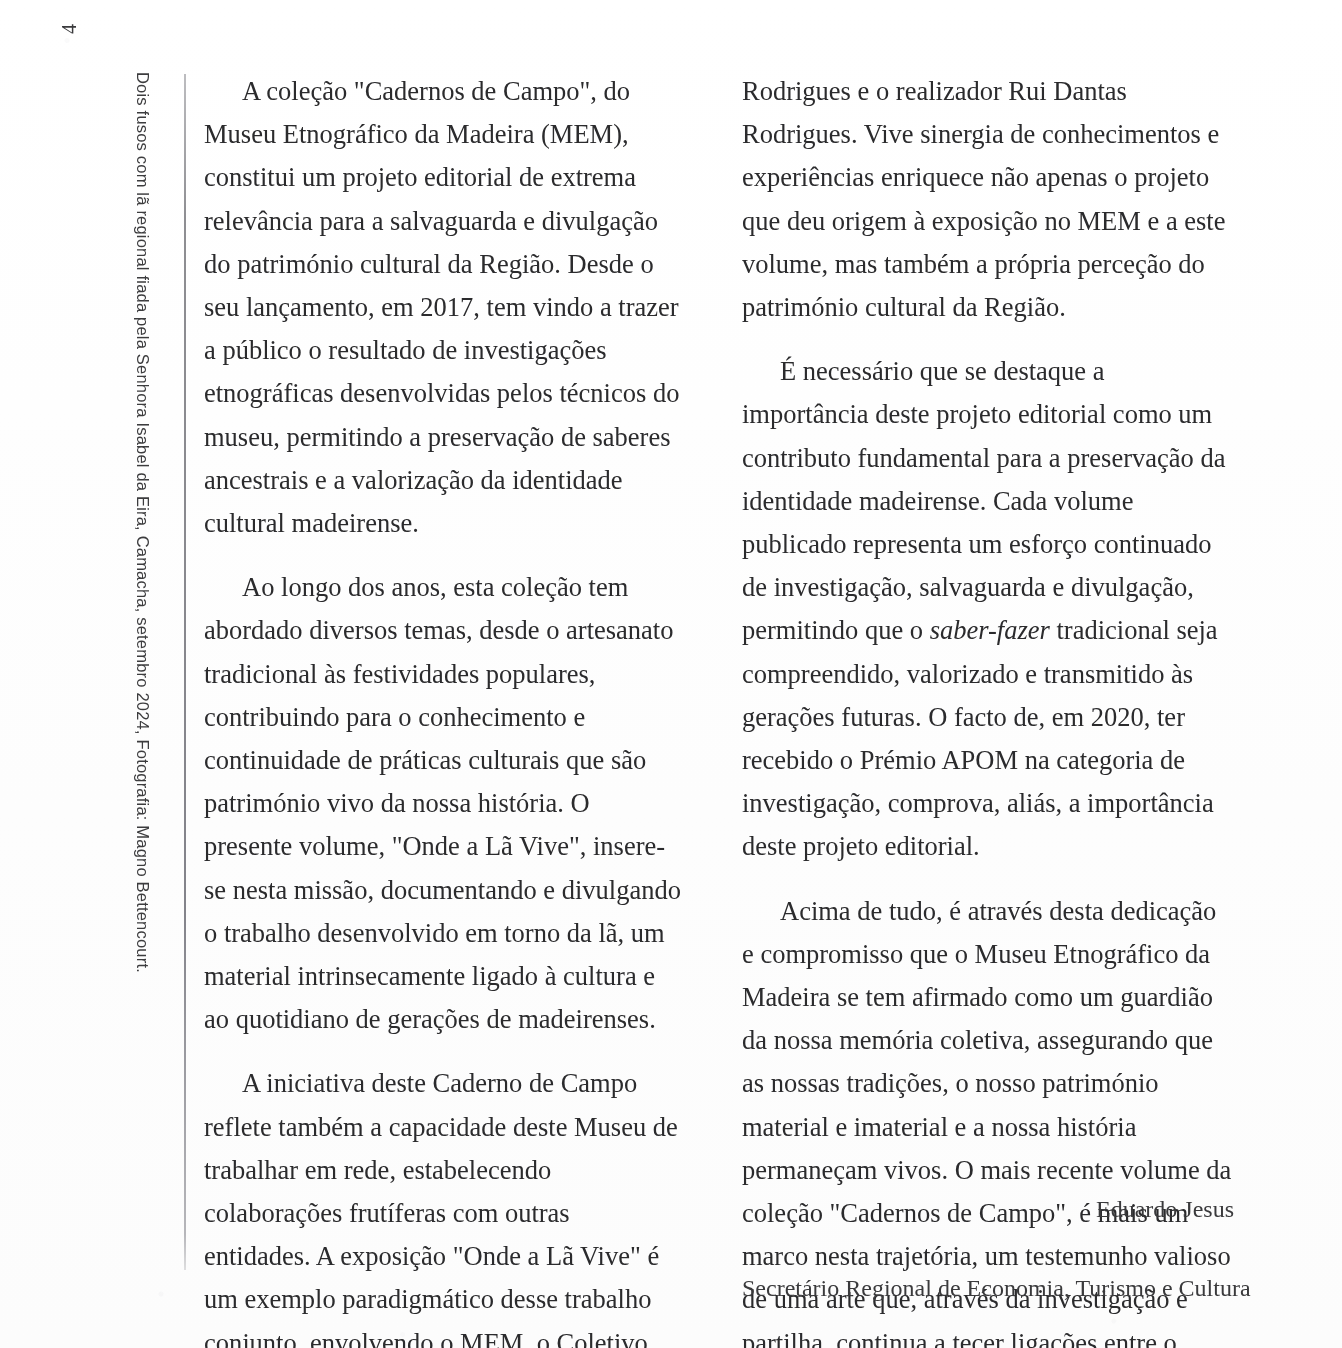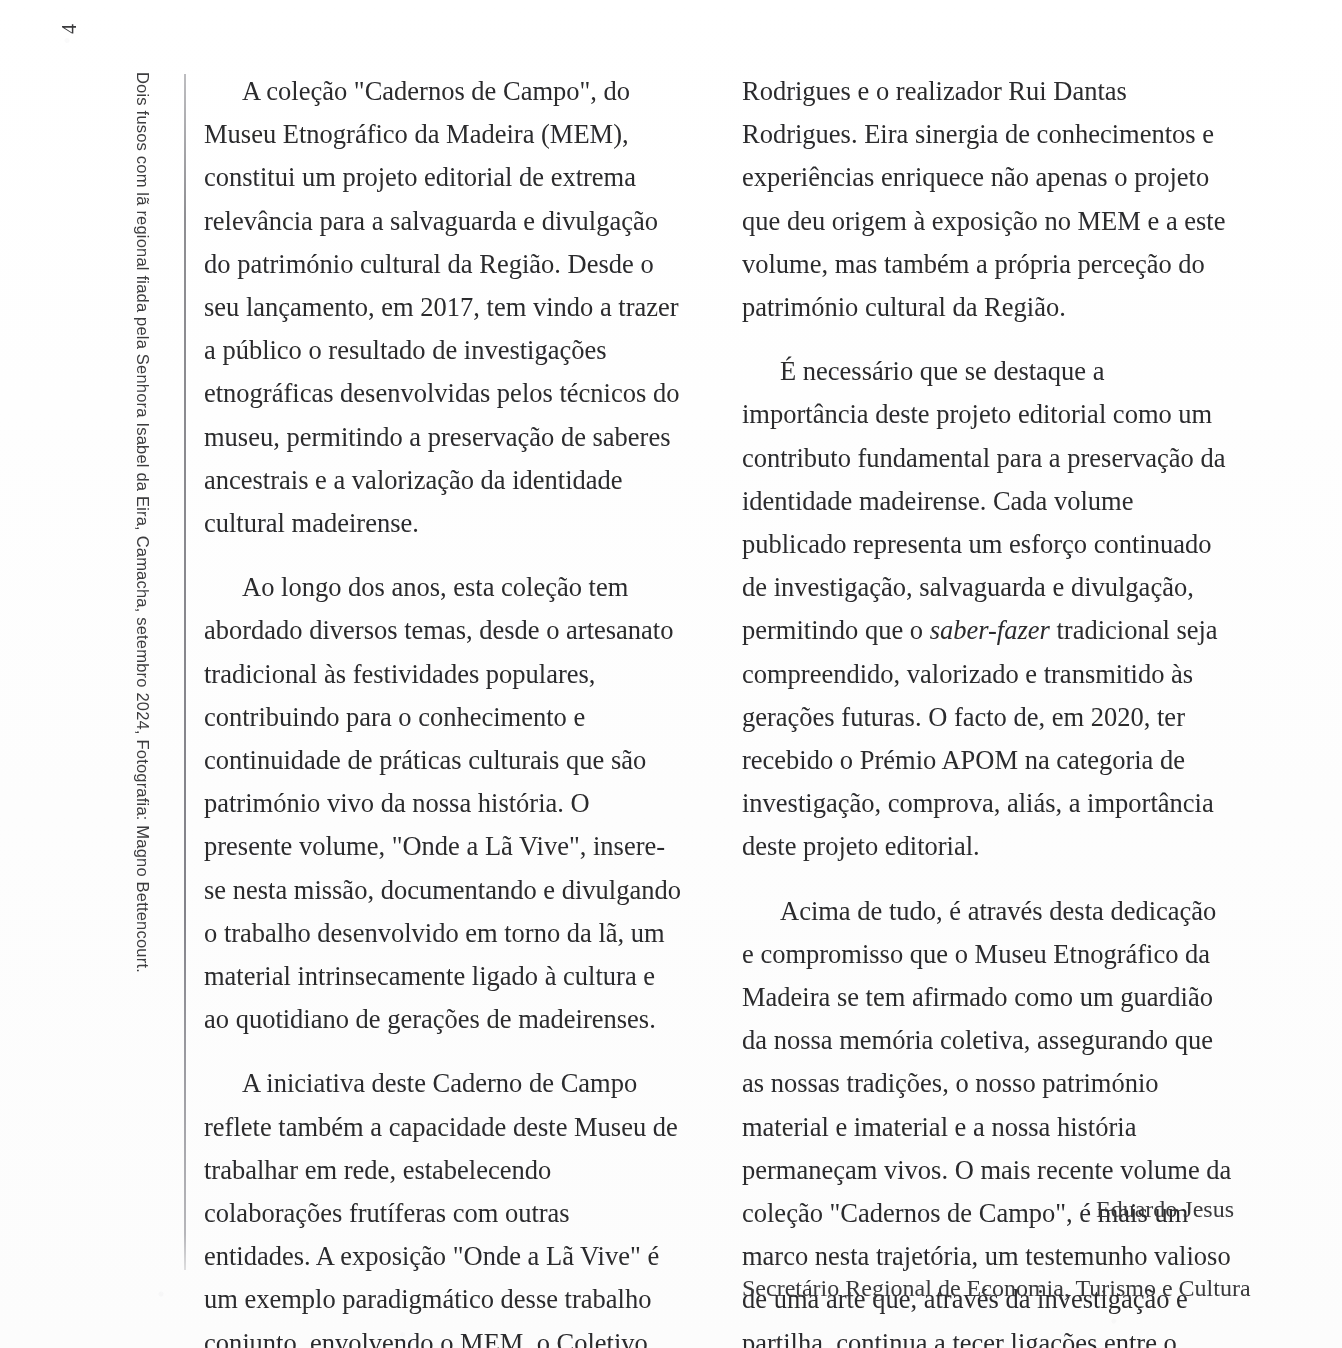--- a/index.html
+++ b/index.html
@@ -120,21 +120,21 @@
 
   <div class="columns">
 
     <div class="col col-left">
       <p>A coleção "Cadernos de Campo", do Museu Etnográfico da Madeira (MEM), constitui um projeto editorial de extrema relevância para a salvaguarda e divulgação do património cultural da Região. Desde o seu lançamento, em 2017, tem vindo a trazer a público o resultado de investigações etnográficas desenvolvidas pelos técnicos do museu, permitindo a preservação de saberes ancestrais e a valorização da identidade cultural madeirense.</p>
       <p>Ao longo dos anos, esta coleção tem abordado diversos temas, desde o artesanato tradicional às festividades populares, contribuindo para o conhecimento e continuidade de práticas culturais que são património vivo da nossa história. O presente volume, "Onde a Lã Vive", insere-se nesta missão, documentando e divulgando o trabalho desenvolvido em torno da lã, um material intrinsecamente ligado à cultura e ao quotidiano de gerações de madeirenses.</p>
       <p>A iniciativa deste Caderno de Campo reflete também a capacidade deste Museu de trabalhar em rede, estabelecendo colaborações frutíferas com outras entidades. A exposição "Onde a Lã Vive" é um exemplo paradigmático desse trabalho conjunto, envolvendo o MEM, o Coletivo 'Enfia o Barrete', dinamizado por Irina Andrusko e Luz Ornelas, a autora Rafaela</p>
     </div>
 
     <div class="col col-right">
-      <p class="cont">Rodrigues e o realizador Rui Dantas Rodrigues. Eira sinergia de conhecimentos e experiências enriquece não apenas o projeto que deu origem à exposição no MEM e a este volume, mas também a própria perceção do património cultural da Região.</p>
+      <p class="cont">Rodrigues e o realizador Rui Dantas Rodrigues. Vive sinergia de conhecimentos e experiências enriquece não apenas o projeto que deu origem à exposição no MEM e a este volume, mas também a própria perceção do património cultural da Região.</p>
       <p><span>É necessário que se destaque a importância deste projeto editorial como um contributo fundamental para a preservação da identidade madeirense. Cada volume publicado representa um esforço continuado de investigação, salvaguarda e divulgação, permitindo que o </span><em>saber-fazer</em><span> tradicional seja compreendido, valorizado e transmitido às gerações futuras. O facto de, em 2020, ter recebido o Prémio APOM na categoria de investigação, comprova, aliás, a importância deste projeto editorial.</span></p>
       <p>Acima de tudo, é através desta dedicação e compromisso que o Museu Etnográfico da Madeira se tem afirmado como um guardião da nossa memória coletiva, assegurando que as nossas tradições, o nosso património material e imaterial e a nossa história permaneçam vivos. O mais recente volume da coleção "Cadernos de Campo", é mais um marco nesta trajetória, um testemunho valioso de uma arte que, através da investigação e partilha, continua a tecer ligações entre o passado, o presente e o futuro da Madeira.</p>
     </div>
 
   </div>
 
   <div class="signature">
     <span class="name">Eduardo Jesus</span>
     <span class="role">Secretário Regional de Economia, Turismo e Cultura</span>
   </div>

